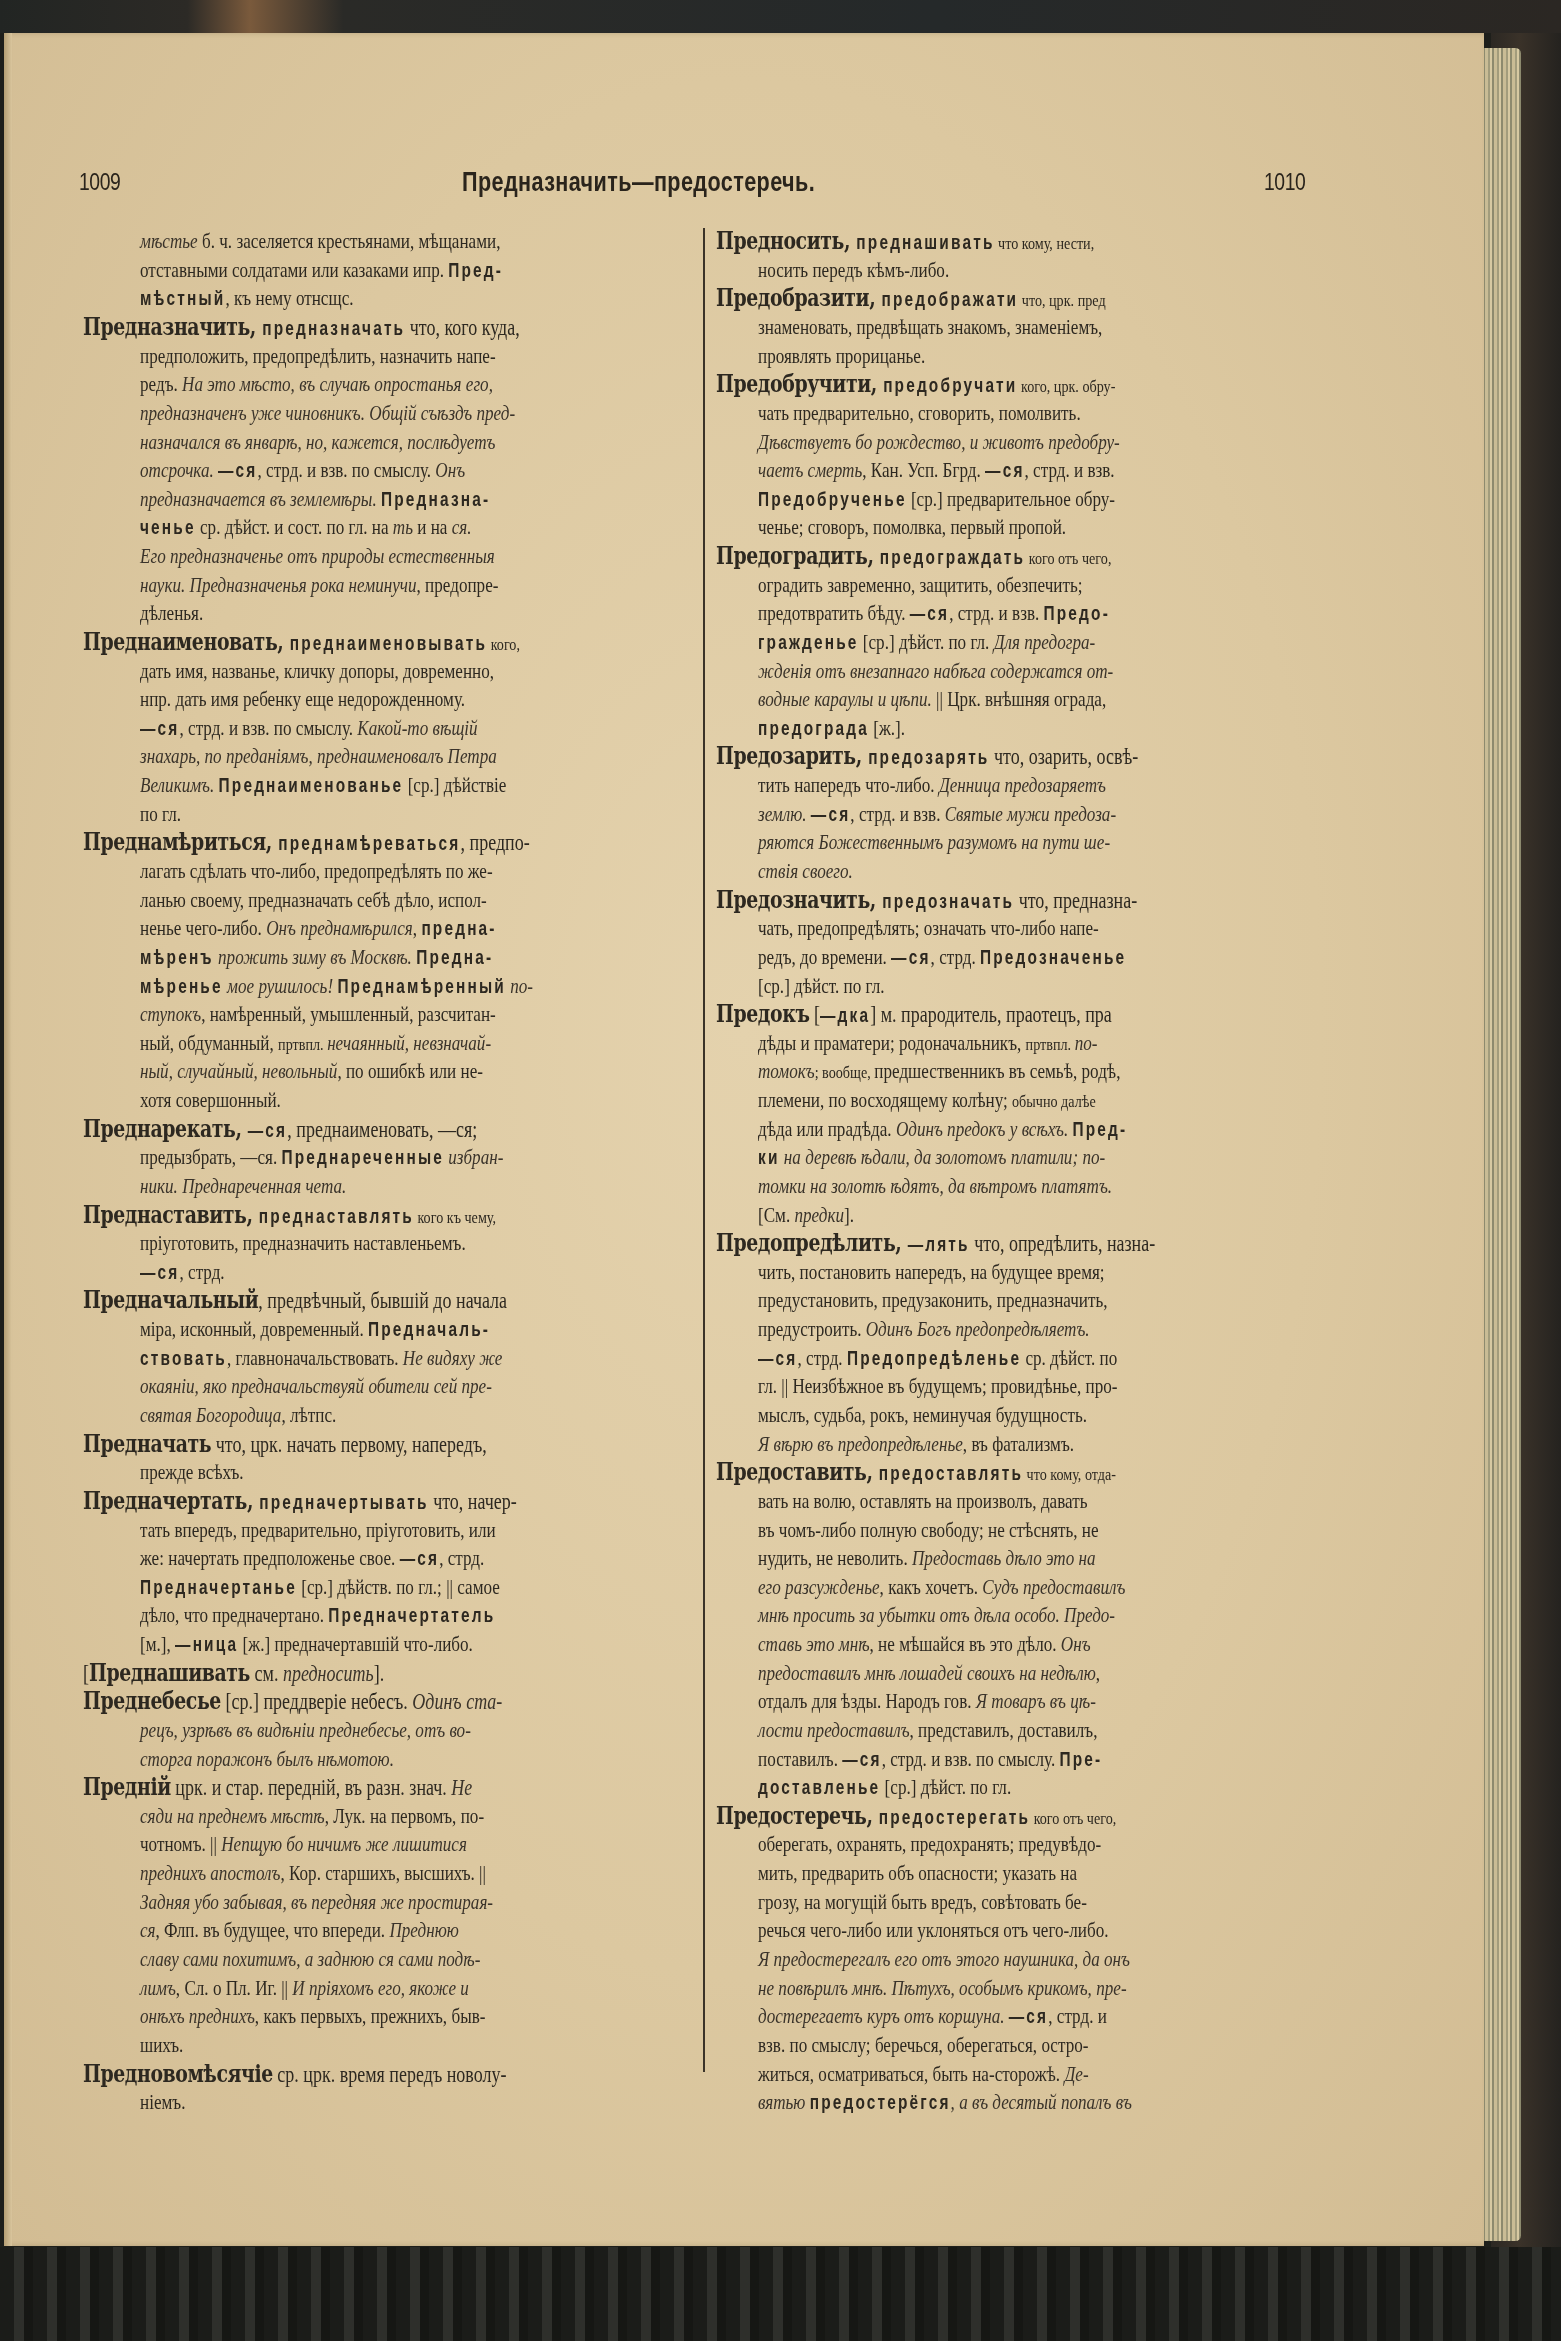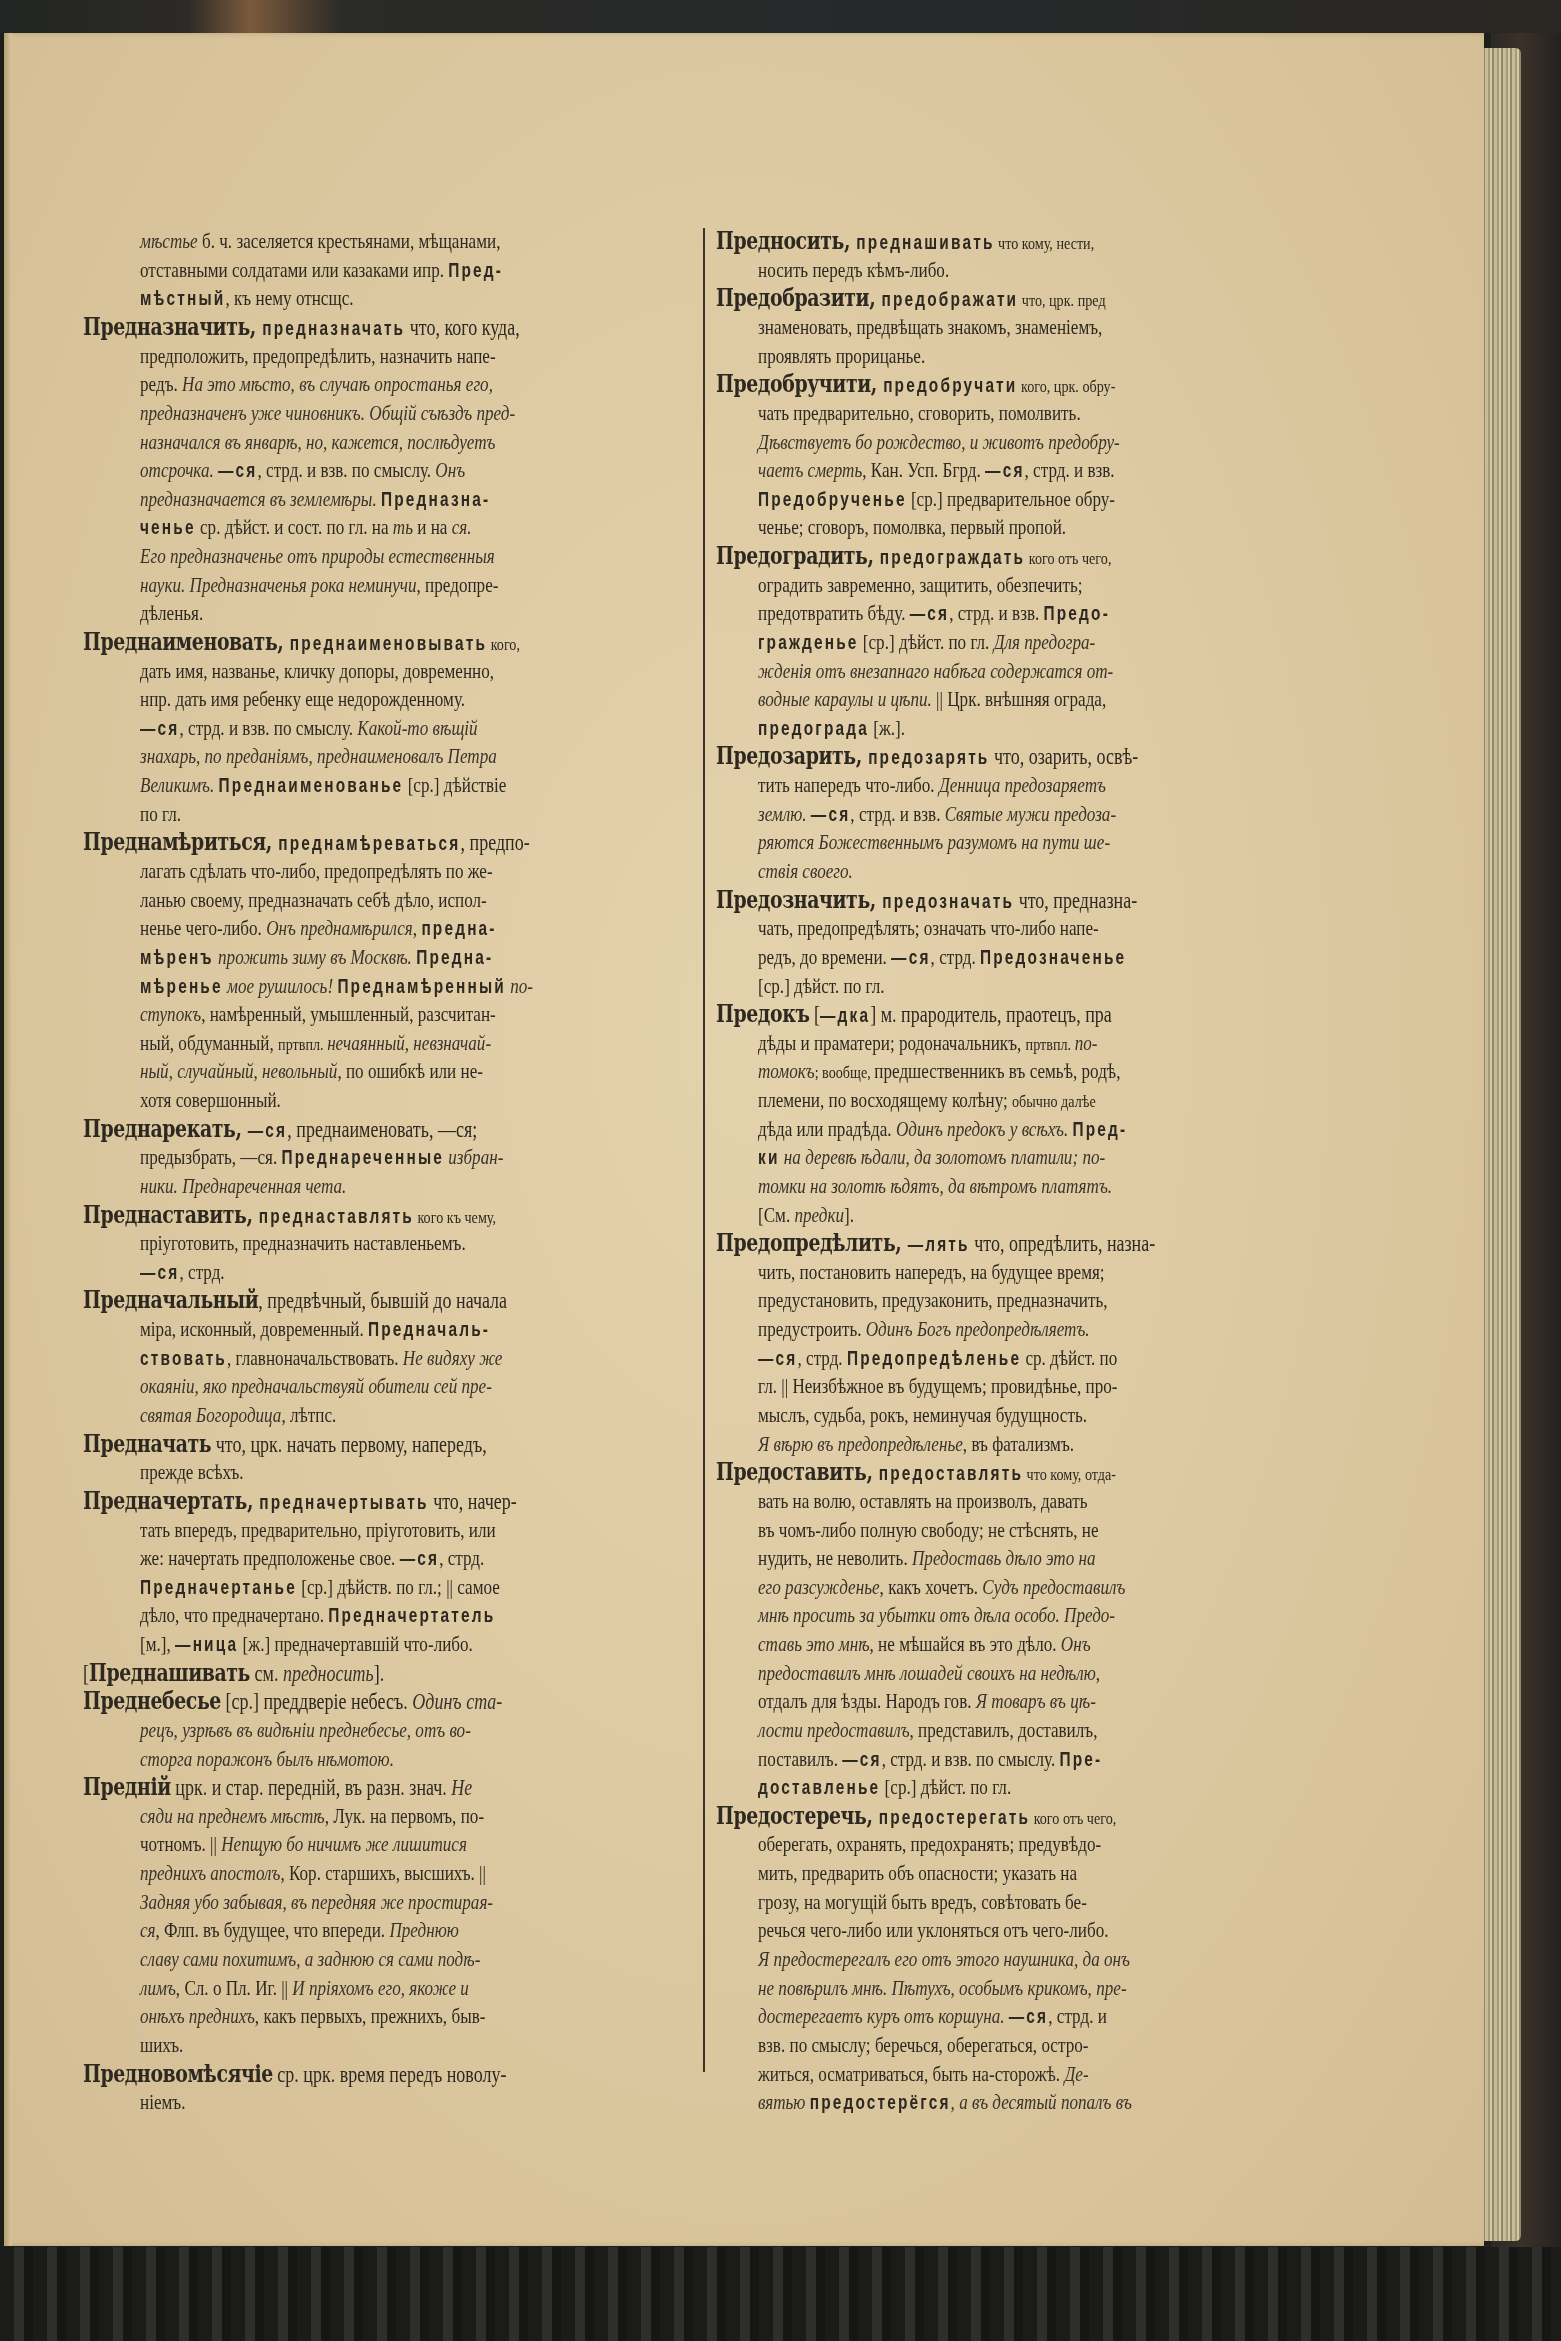--- a/index.html
+++ b/index.html
@@ -42,20 +42,25 @@
 </head>
 <body>
 
 <div class="backdrop-top"></div>
 <div class="cover-right"></div>
 <div class="page-edges"></div>
 
 <div class="page">
   <div class="gutter"></div>
 
+  <div class="header">
+    <span class="pno left">1009</span>
+    <span class="running">Предназначить—предостеречь.</span>
+    <span class="pno right">1010</span>
+  </div>
 
   <div class="col left" id="col-left">
       <div class="line" style="top: 194px; left: 136px;"><span class="r-i">мѣстье</span><span class="r-n"> б. ч. заселяется крестьянами, мѣщанами,</span></div>
       <div class="line" style="top: 223px; left: 136px;"><span class="r-n">отставными солдатами или казаками ипр. </span><span class="r-b">Пред-</span></div>
       <div class="line" style="top: 251px; left: 136px;"><span class="r-b">мѣстный</span><span class="r-n">, къ нему отнсщс.</span></div>
       <div class="line hw" style="top: 280px; left: 79px;"><span class="r-h">Предназначить, </span><span class="r-b">предназначать</span><span class="r-n"> что, кого куда,</span></div>
       <div class="line" style="top: 309px; left: 136px;"><span class="r-n">предположить, предопредѣлить, назначить напе-</span></div>
       <div class="line" style="top: 337px; left: 136px;"><span class="r-n">редъ. </span><span class="r-i">На это мѣсто, въ случаѣ опростанья его,</span></div>
       <div class="line" style="top: 366px; left: 136px;"><span class="r-i">предназначенъ уже чиновникъ. Общій съѣздъ пред-</span></div>
       <div class="line" style="top: 395px; left: 136px;"><span class="r-i">назначался въ январѣ, но, кажется, послѣдуетъ</span></div>

